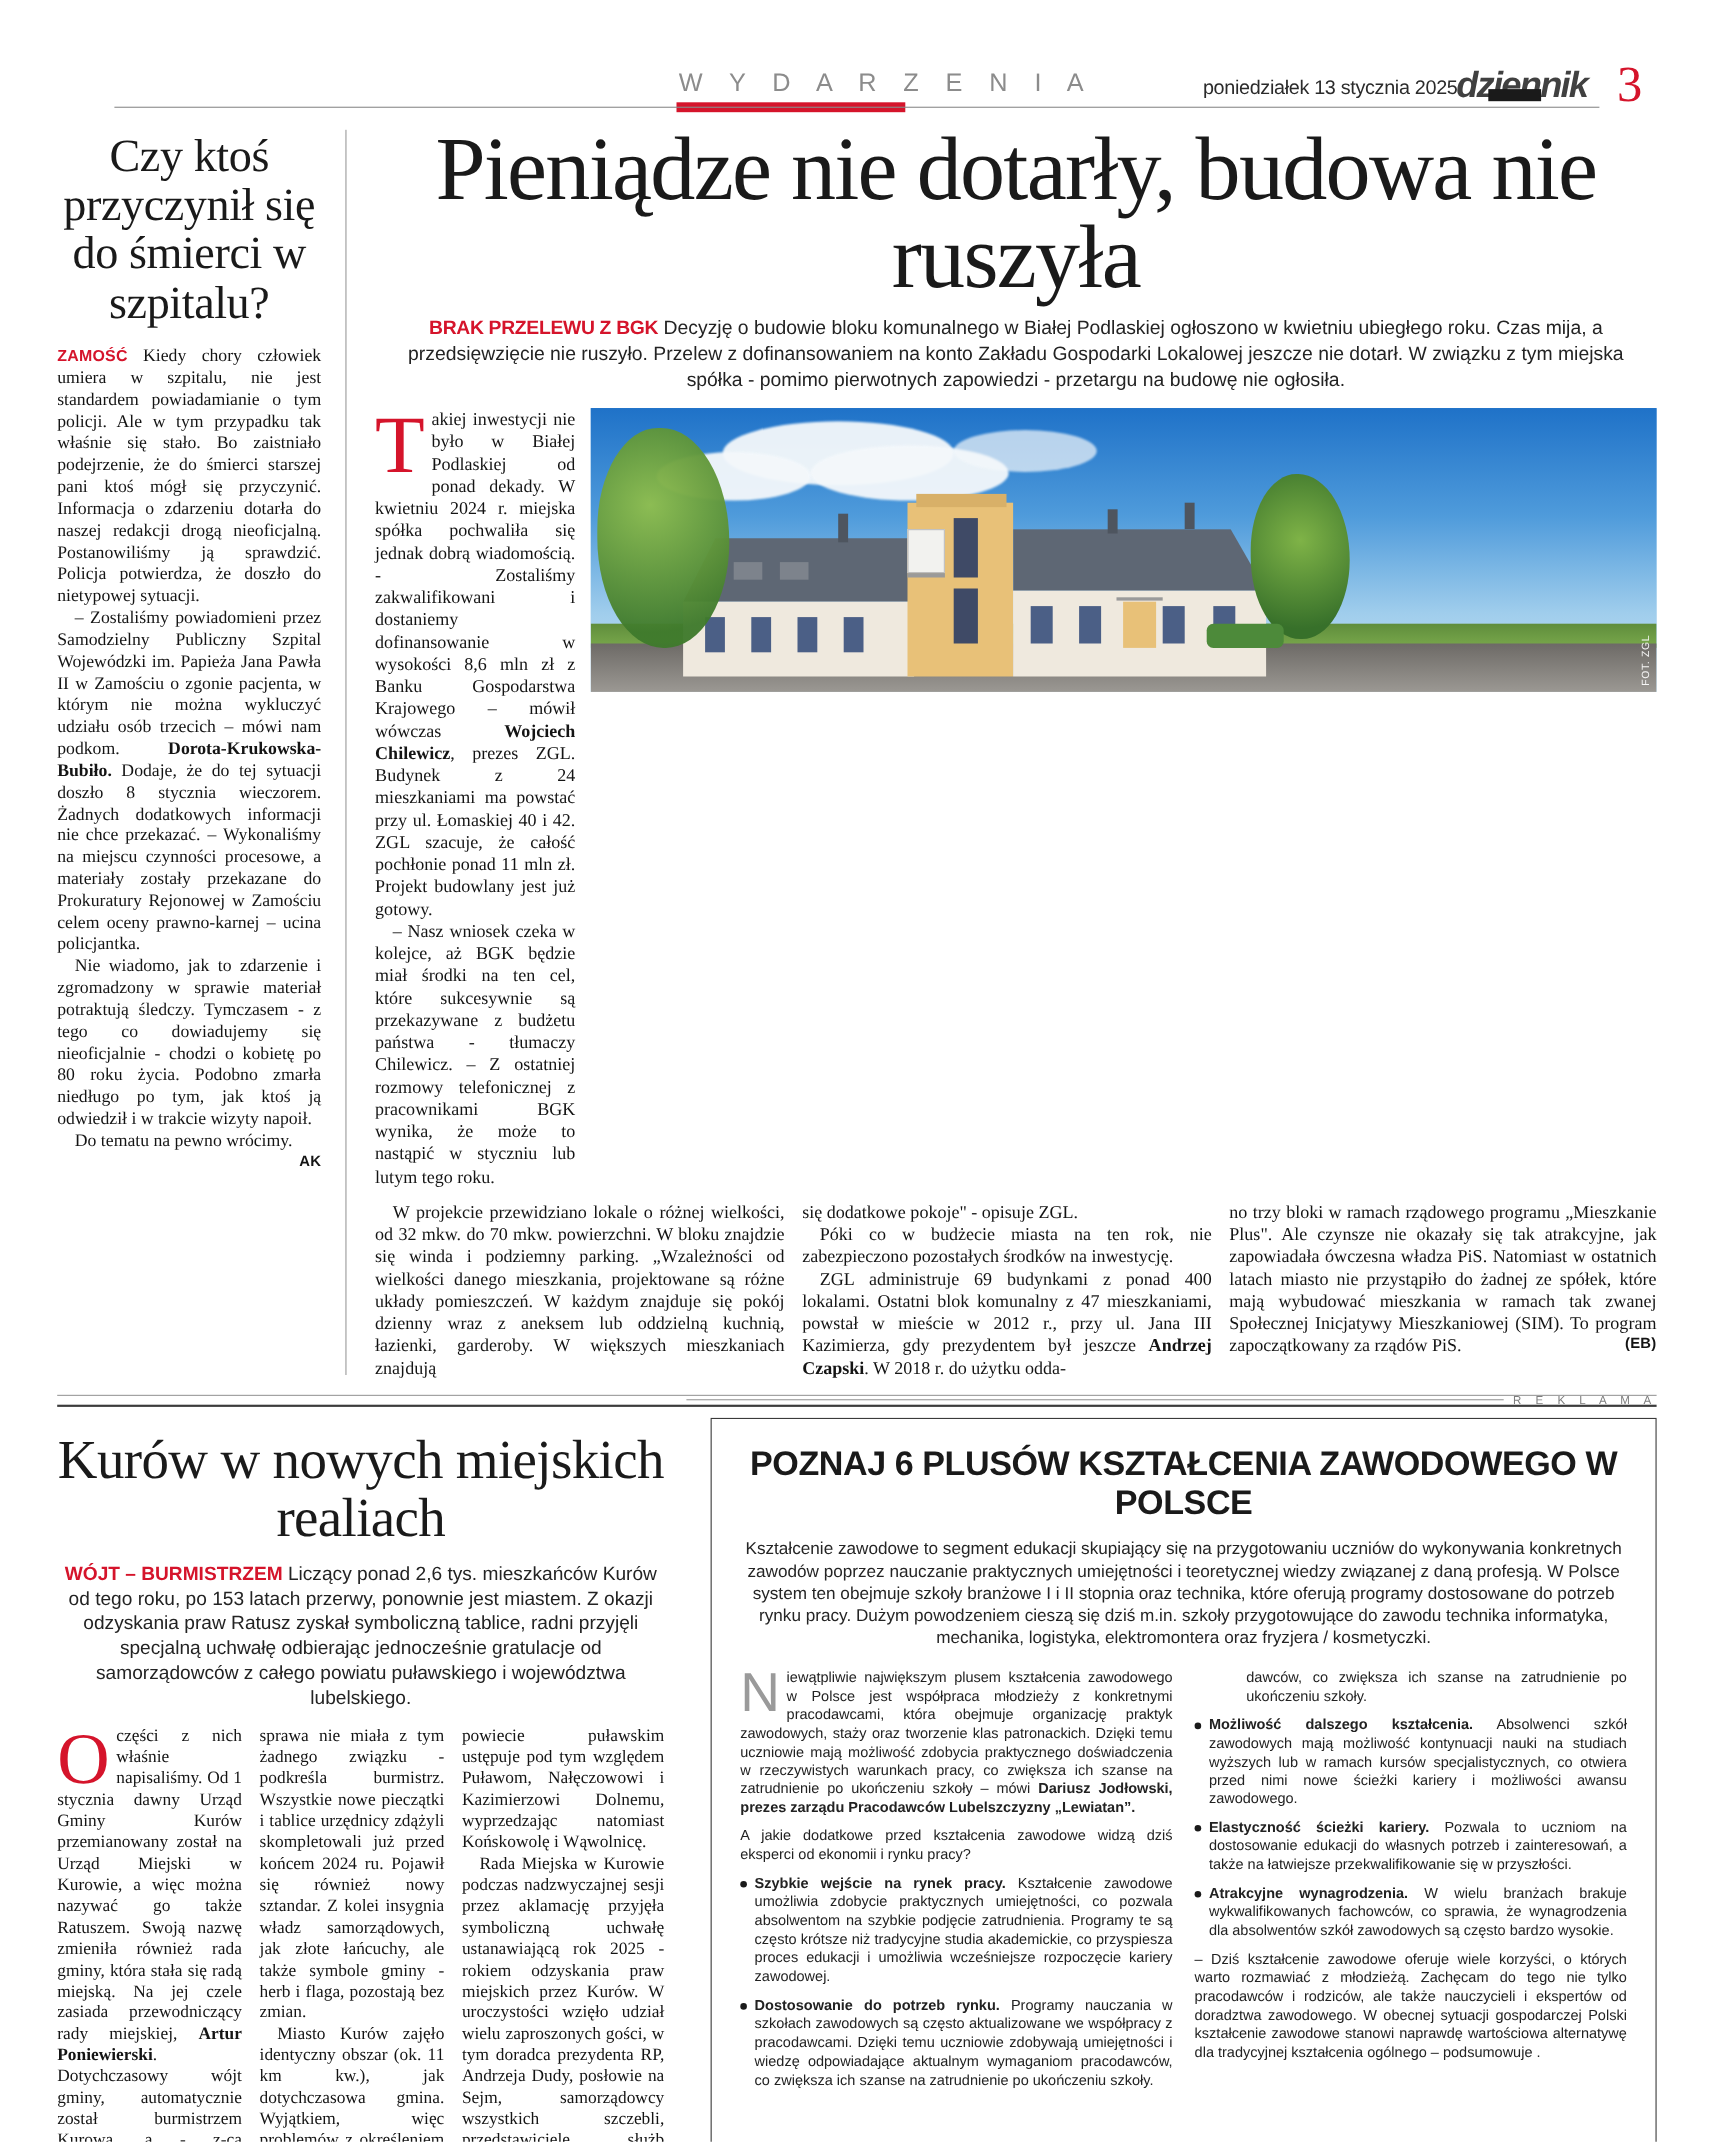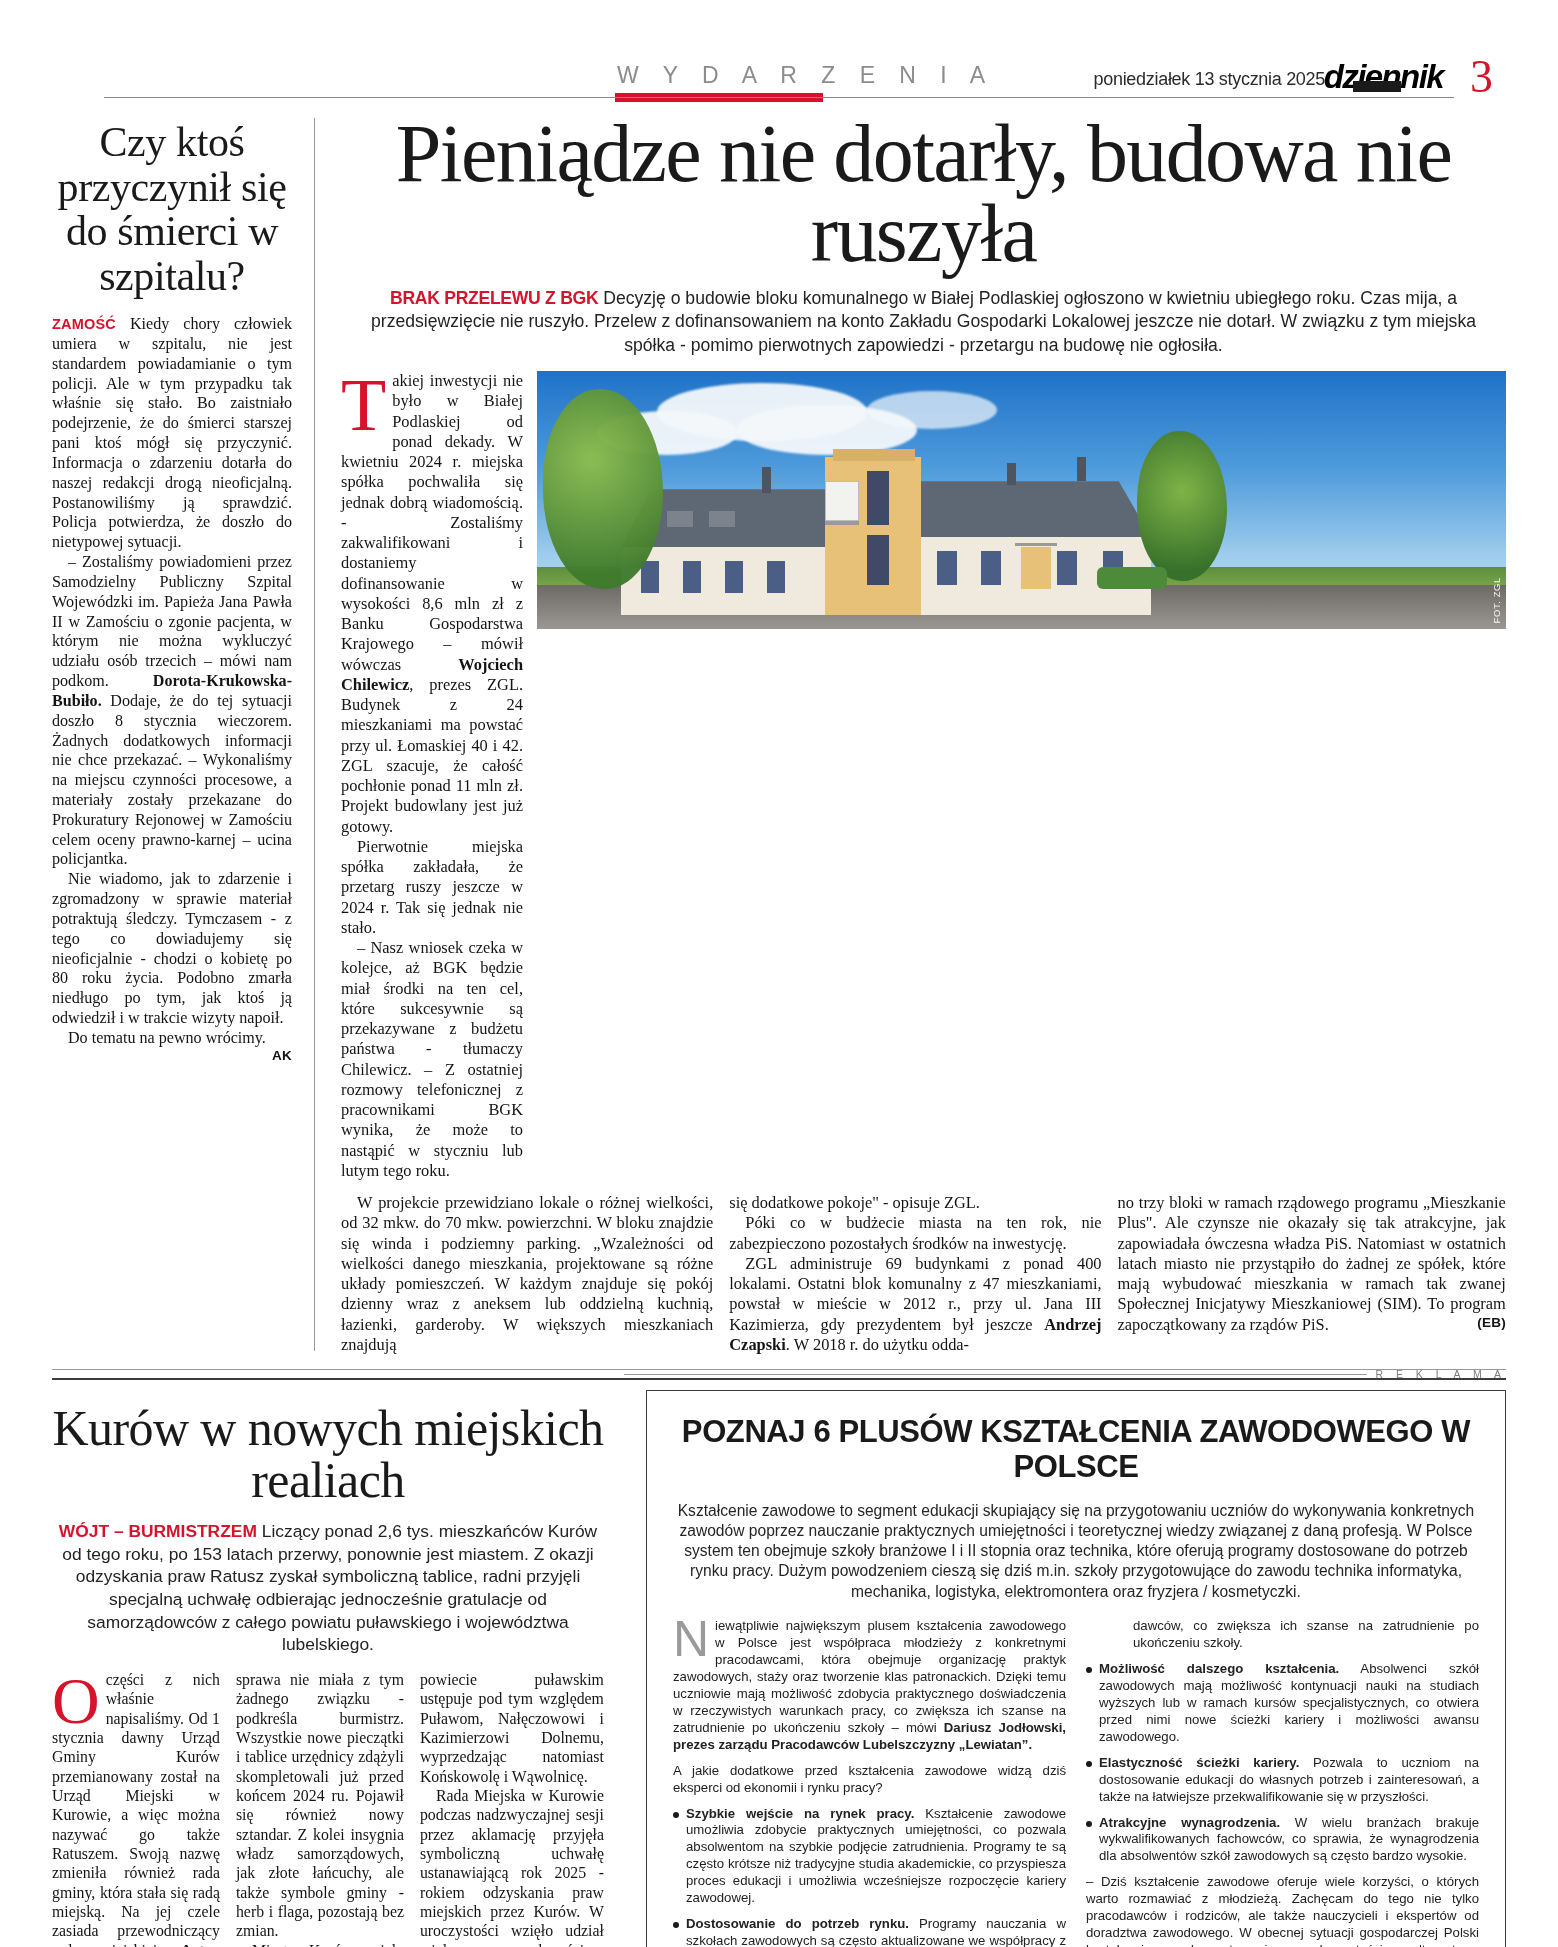--- a/index.html
+++ b/index.html
@@ -22,21 +22,21 @@
   .kicker-rule{position:absolute;left:563px;top:93px;width:208px;height:9px;background:#d5142b;}
   .head-rule{position:absolute;left:52px;right:52px;top:97px;height:1px;background:#8a8a8a;}
   .date-line{
     position:absolute;right:181px;top:69px;
     font-family:"Liberation Sans", sans-serif;
     font-size:18px;color:#2b2b2b;letter-spacing:-0.3px;
   }
   .brandwrap{position:absolute;right:63px;top:60px;display:flex;align-items:baseline;gap:6px;}
   .brand{
     font-family:"Liberation Sans", sans-serif;
-    font-weight:bold;font-style:italic;font-size:33px;color:#000000;
+    font-weight:bold;font-style:italic;font-size:33px;color:#404040;
     letter-spacing:-1.6px;line-height:1;position:relative;
   }
   .brand .blackbar{
     position:absolute;left:29px;bottom:1px;width:48px;height:11px;background:#1a1a1a;
   }
   .pagenum{
     position:absolute;right:13px;top:54px;
     font-family:"Liberation Serif", serif;
     font-size:46px;color:#d5142b;line-height:1;
   }
@@ -210,21 +210,20 @@
       <div class="hl-main">Pieniądze nie dotarły, budowa nie ruszyła</div>
       <div class="lead">
         <b>BRAK PRZELEWU Z BGK</b>
         <span>Decyzję o budowie bloku komunalnego w Białej Podlaskiej ogłoszono w kwietniu ubiegłego roku. Czas mija, a przedsięwzięcie nie ruszyło. Przelew z dofinansowaniem na konto Zakładu Gospodarki Lokalowej jeszcze nie dotarł. W związku z tym miejska spółka - pomimo pierwotnych zapowiedzi - przetargu na budowę nie ogłosiła.</span>
       </div>
 
       <div class="mainrow">
         <div class="mc1">
           <div class="bodytext">
             <p class="noind"><span class="dropcap">T</span><span>akiej inwestycji nie było w Białej Podlaskiej od ponad dekady. W kwietniu 2024 r. miejska spółka pochwaliła się jednak dobrą wiadomością. - Zostaliśmy zakwalifikowani i dostaniemy dofinansowanie w wysokości 8,6 mln zł z Banku Gospodarstwa Krajowego – mówił wówczas <b>Wojciech Chilewicz</b>, prezes ZGL. Budynek z 24 mieszkaniami ma powstać przy ul. Łomaskiej 40 i 42. ZGL szacuje, że całość pochłonie ponad 11 mln zł. Projekt budowlany jest już gotowy.</span></p>
-            <p><span>Pierwotnie miejska spółka zakładała, że przetarg ruszy jeszcze w 2024 r. Tak się jednak nie stało.</span></p>
             <p><span>– Nasz wniosek czeka w kolejce, aż BGK będzie miał środki na ten cel, które sukcesywnie są przekazywane z budżetu państwa - tłumaczy Chilewicz. – Z ostatniej rozmowy telefonicznej z pracownikami BGK wynika, że może to nastąpić w styczniu lub lutym tego roku.</span></p>
           </div>
         </div>
 
         <div class="photo-wrap">
           <div class="photo">
             <div class="ph-sky"></div>
             <div class="cloud" style="left:120px;top:12px;width:210px;height:58px;"></div>
             <div class="cloud" style="left:200px;top:34px;width:180px;height:50px;"></div>
             <div class="cloud" style="left:60px;top:40px;width:140px;height:44px;"></div>

